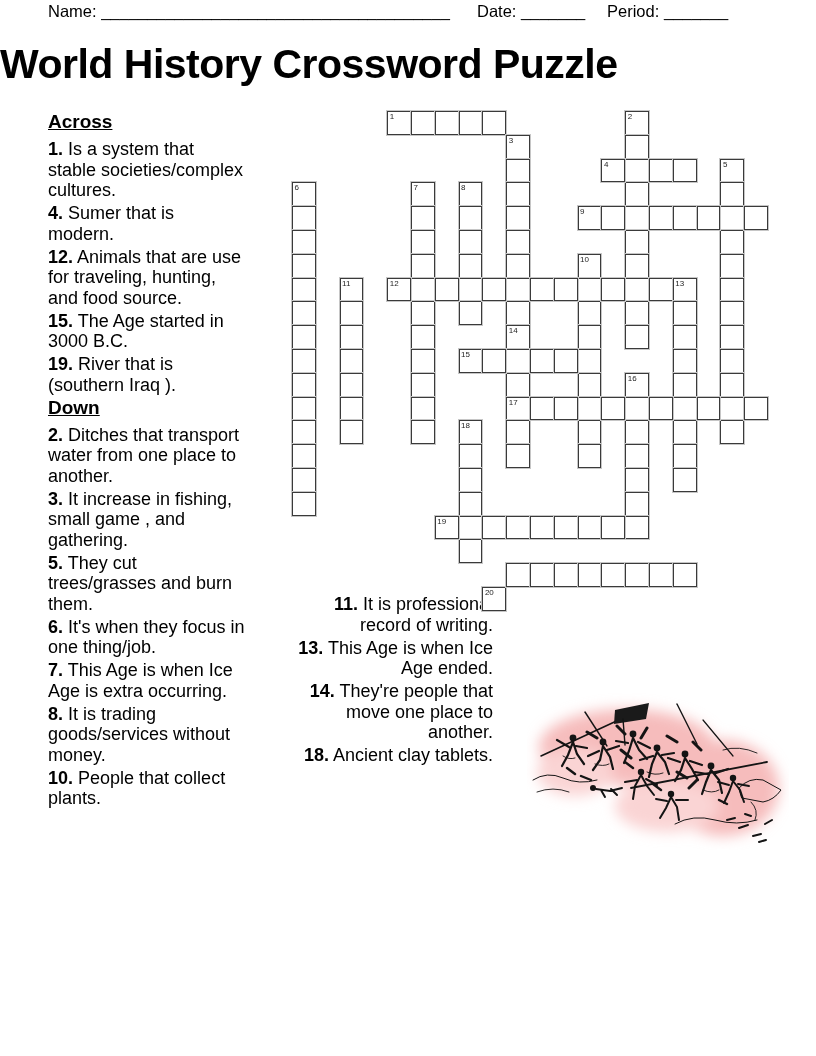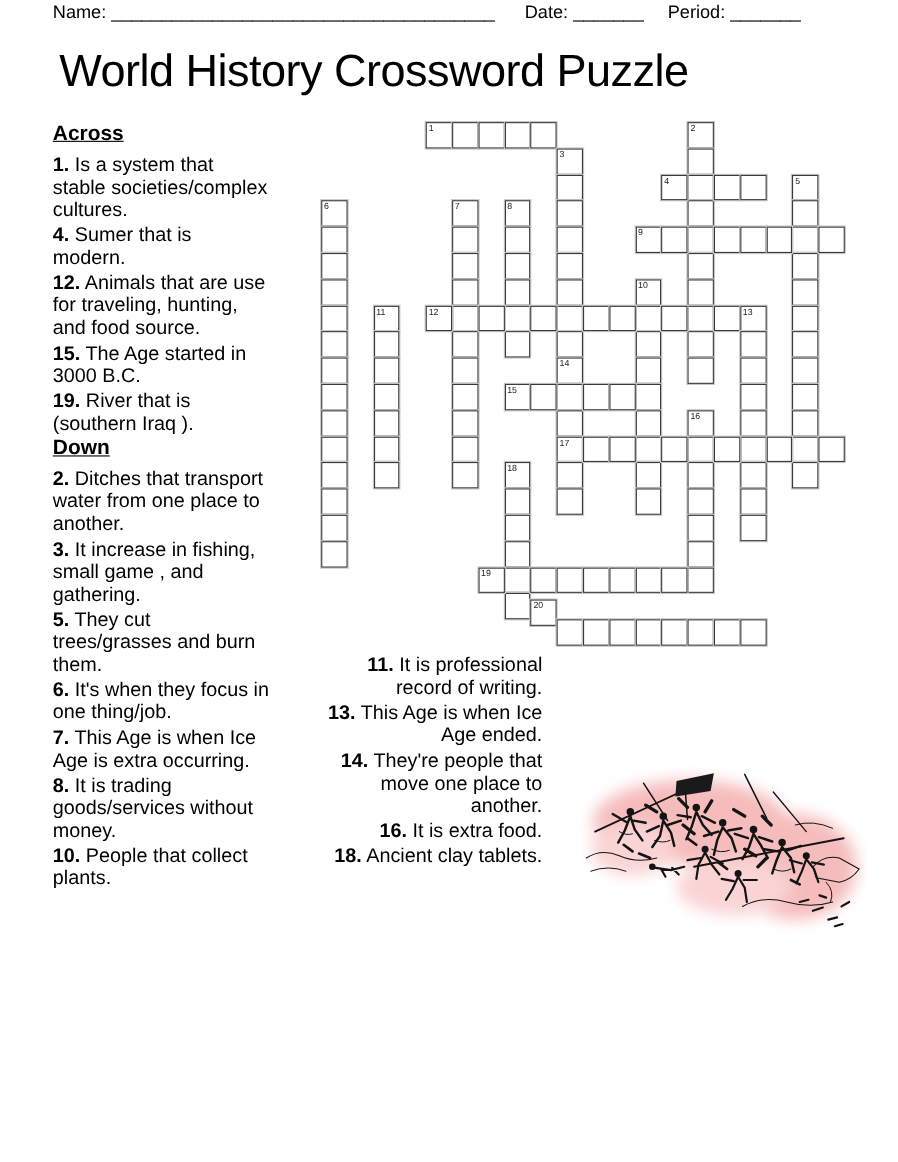--- a/index.html
+++ b/index.html
@@ -7,22 +7,22 @@
     width:816px;height:1056px;background:#ffffff;position:relative;
     font-family:"Liberation Sans", sans-serif;color:#000;
     -webkit-font-smoothing:antialiased;overflow:hidden;
   }
   
   .hfield{position:absolute;top:1px;font-size:16.5px;line-height:20px;white-space:nowrap;}
   .hfield .lbl{color:#000;}
   .hfield .line{color:#000;letter-spacing:0;}
   
   .title{
-    position:absolute;top:40px;left:0;width:680px;text-align:center;
-    font-size:41px;font-weight:400;line-height:48px;letter-spacing:-0.5px;margin:0;
+    position:absolute;top:40px;left:0;width:680px;
+    font-size:41px;font-weight:700;line-height:48px;letter-spacing:-0.5px;margin:0;
   }
   
   .col{position:absolute;font-size:18px;line-height:20.5px;}
   .col-left{left:48px;top:112px;width:197px;}
   .col-mid{left:291px;top:594px;width:202px;text-align:right;}
   h2.cluehead{
     font-size:19px;line-height:20px;margin:0 0 7px 0;font-weight:700;
     text-decoration:underline;
   }
   h2.down-head{margin-top:1px;}
@@ -75,21 +75,20 @@
       <p class="clue"><b>8.</b><span> It is trading goods/services without money.</span></p>
       <p class="clue"><b>10.</b><span> People that collect plants.</span></p>
     </div>
 </div>
 
 <div class="col col-mid">
   <div id="down-list-2">
       <p class="clue"><b>11.</b><span> It is professional record of writing.</span></p>
       <p class="clue"><b>13.</b><span> This Age is when Ice Age ended.</span></p>
       <p class="clue"><b>14.</b><span> They're people that move one place to another.</span></p>
-      <p class="clue"><b>16.</b><span> It is extra food.</span></p>
       <p class="clue"><b>18.</b><span> Ancient clay tablets.</span></p>
     </div>
 </div>
 
 <div id="grid" class="grid">
     <div class="cell" style="left: 95.2px; top: 0px;">
       <span class="cellnum">1</span>
     </div>
     <div class="cell" style="left: 119px; top: 0px;"></div>
     <div class="cell" style="left: 142.8px; top: 0px;"></div>
@@ -262,21 +261,21 @@
     <div class="cell" style="left: 166.6px; top: 428.4px;"></div>
     <div class="cell" style="left: 142.8px; top: 404.6px;">
       <span class="cellnum">19</span>
     </div>
     <div class="cell" style="left: 190.4px; top: 404.6px;"></div>
     <div class="cell" style="left: 214.2px; top: 404.6px;"></div>
     <div class="cell" style="left: 238px; top: 404.6px;"></div>
     <div class="cell" style="left: 261.8px; top: 404.6px;"></div>
     <div class="cell" style="left: 285.6px; top: 404.6px;"></div>
     <div class="cell" style="left: 309.4px; top: 404.6px;"></div>
-    <div class="cell" style="left: 190.4px; top: 434px;">
+    <div class="cell" style="left: 190.4px; top: 476px;">
       <span class="cellnum">20</span>
     </div>
     <div class="cell" style="left: 214.2px; top: 452.2px;"></div>
     <div class="cell" style="left: 238px; top: 452.2px;"></div>
     <div class="cell" style="left: 261.8px; top: 452.2px;"></div>
     <div class="cell" style="left: 285.6px; top: 452.2px;"></div>
     <div class="cell" style="left: 309.4px; top: 452.2px;"></div>
     <div class="cell" style="left: 333.2px; top: 452.2px;"></div>
     <div class="cell" style="left: 357px; top: 452.2px;"></div>
     <div class="cell" style="left: 380.8px; top: 452.2px;"></div>

